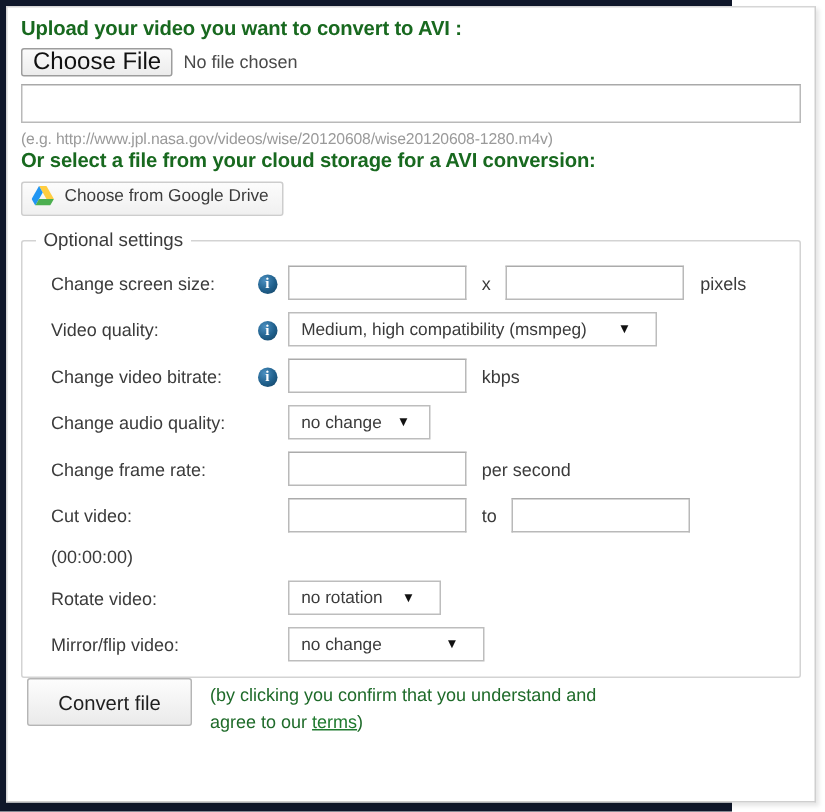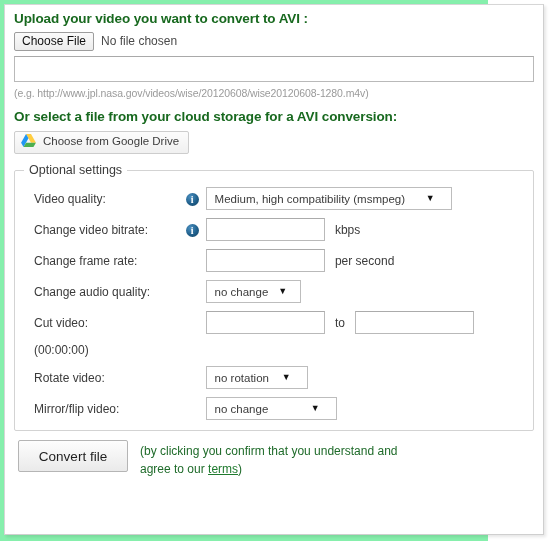--- a/index.html
+++ b/index.html
@@ -14,21 +14,21 @@
     font-family: "Liberation Sans", sans-serif;
     font-size: 12px;
     color: #333;
     overflow: hidden;
   }
 
   #page {
     position: relative;
     width: 488px;
     height: 541px;
-    background: #86efac;
+    background: #0f172a;
     padding: 4px 5px 5px 4px;
   }
 
   .card {
     position: relative;
     width: 540px;
     height: 531px;
     background: #ffffff;
     border: 1px solid #d6d6d6;
     border-right-color: #cfcfcf;
@@ -53,21 +53,21 @@
     margin-top: 4px;
     display: flex;
     align-items: center;
     height: 20px;
   }
   .choose-file-btn {
     height: 19px;
     line-height: 17px;
     padding: 0 7px;
     font-family: "Liberation Sans", sans-serif;
-    font-size: 12px;
+    font-size: 16px;
     color: #111;
     background: linear-gradient(#fbfbfb, #ececec);
     border: 1px solid #9d9d9d;
     border-radius: 2px;
     cursor: default;
     white-space: nowrap;
   }
   .no-file {
     margin-left: 7px;
     font-size: 12px;
@@ -92,21 +92,21 @@
   }
   .url-hint {
     margin-top: 5px;
     font-size: 10.5px;
     color: #9a9a9a;
     white-space: nowrap;
     letter-spacing: -0.1px;
   }
 
   
-  .heading.cloud { margin-top: 10px; }
+  .heading.cloud { }
   .gdrive-btn {
     display: inline-flex;
     align-items: center;
     gap: 7px;
     margin-top: 6px;
     height: 23px;
     padding: 0 9px 4px 6px;
     background: linear-gradient(#fcfcfc, #f0f0f0);
     border: 1px solid #cdcdcd;
     border-radius: 2px;
@@ -201,21 +201,20 @@
   }
   .sel-quality { width: 246px; }
   .sel-audio  { width: 95px; }
   .sel-rot    { width: 102px; }
   .sel-mirror { width: 131px; }
 
   
   .footer {
     display: flex;
     align-items: flex-start;
-    margin-top: 9px;
     padding-left: 4px;
   }
   .convert-btn {
     width: 110px;
     height: 32px;
     background: linear-gradient(#fdfdfd, #eaeaea);
     border: 1px solid #b5b5b5;
     border-radius: 2px;
     font-family: "Liberation Sans", sans-serif;
     font-size: 13.5px;
@@ -265,20 +264,32 @@
       <span>Choose from Google Drive</span>
     </div>
 
     
     <fieldset class="optional">
       <legend>Optional settings</legend>
 
       <table class="settings">
         <tbody>
 
+          <tr>
+            <td class="lbl-cell">Change screen size:</td>
+            <td class="info-cell">
+              <span class="info-icon">i</span>
+            </td>
+            <td>
+              <input class="tbox w-screen" type="text" style="">
+              <span class="sep-x">x</span>
+              <input class="tbox w-screen" type="text" style="">
+              <span class="unit">pixels</span>
+            </td>
+          </tr>
 
           <tr>
             <td class="lbl-cell">Video quality:</td>
             <td class="info-cell">
               <span class="info-icon">i</span>
             </td>
             <td>
               <span class="sel sel-quality">
                 <span class="sel-val">Medium, high compatibility (msmpeg)</span>
                 <span class="caret">▼</span>
@@ -291,36 +302,36 @@
             <td class="info-cell">
               <span class="info-icon">i</span>
             </td>
             <td>
               <input class="tbox w-bitrate" type="text" style="">
               <span class="unit">kbps</span>
             </td>
           </tr>
 
           <tr>
-            <td class="lbl-cell">Change frame rate:</td>
-            <td class="info-cell"></td>
-            <td>
-              <input class="tbox w-frame" type="text" style="">
-              <span class="unit">per second</span>
-            </td>
-          </tr>
-
-          <tr>
             <td class="lbl-cell">Change audio quality:</td>
             <td class="info-cell"></td>
             <td>
               <span class="sel sel-audio">
                 <span class="sel-val">no change</span>
                 <span class="caret">▼</span>
               </span>
+            </td>
+          </tr>
+
+          <tr>
+            <td class="lbl-cell">Change frame rate:</td>
+            <td class="info-cell"></td>
+            <td>
+              <input class="tbox w-frame" type="text" style="">
+              <span class="unit">per second</span>
             </td>
           </tr>
 
           <tr>
             <td class="lbl-cell">Cut video:</td>
             <td class="info-cell"></td>
             <td>
               <input class="tbox w-cut" type="text" style="">
               <span class="sep-x">to</span>
               <input class="tbox w-cut" type="text" style="">

